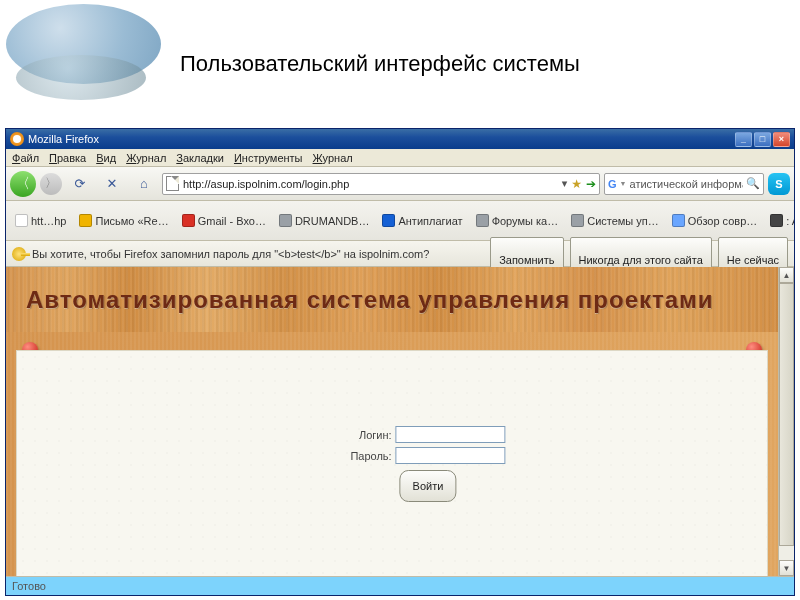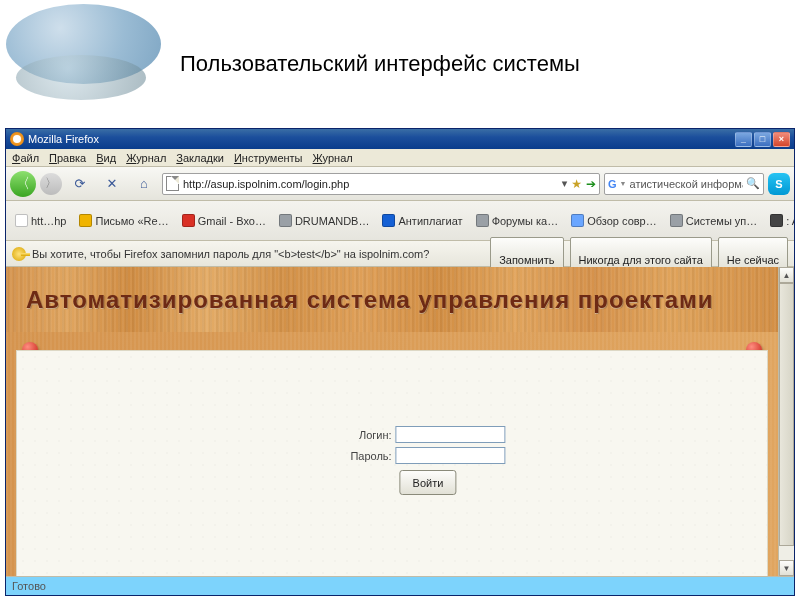--- a/index.html
+++ b/index.html
@@ -83,21 +83,21 @@
   .pin{position:absolute;width:16px;height:16px;border-radius:50%;
     background:radial-gradient(circle at 35% 30%,#ff8d80,#c31a0e);
     box-shadow:1px 2px 3px rgba(0,0,0,.4);}
   .pin.l{left:16px;top:10px;}
   .pin.r{right:16px;top:10px;}
   .loginform{position:absolute;left:50%;top:75px;transform:translateX(-50%);display:grid;
     grid-template-columns:auto auto;gap:4px 4px;align-items:center;margin-left:36px;}
   .loginform label{justify-self:end;color:#444;font-size:11px;}
   .loginform input[type=text],.loginform input[type=password]{width:110px;height:17px;border:1px solid #7f9db9;padding:0 2px;}
   .submit-row{grid-column:1/3;display:flex;justify-content:center;margin-top:2px;}
-  .submit-row button{height:25px;padding:0 12px;border:1px solid #8a8a7a;border-radius:3px;
+  .submit-row button{height:32px;padding:0 12px;border:1px solid #8a8a7a;border-radius:9px;
     background:linear-gradient(#fdfdfb,#e2e1d6);color:#222;}
   
   .statusbar{height:18px;background:#7dd3fc;display:flex;align-items:center;padding:0 6px;color:#555;}
 </style>
 </head>
 <body>
 
 <div class="slide-head">
   <div class="oval-logo">
     <div class="e1"></div>
@@ -169,26 +169,26 @@
       </div>
       <div class="bm">
         <span class="bmfav" style="background: rgb(21, 96, 212); border: 1px solid rgba(0, 0, 0, 0.25);"></span>
         <span>Антиплагиат</span>
       </div>
       <div class="bm">
         <span class="bmfav" style="background: rgb(154, 160, 166); border: 1px solid rgba(0, 0, 0, 0.25);"></span>
         <span>Форумы ка…</span>
       </div>
       <div class="bm">
+        <span class="bmfav" style="background: rgb(154, 160, 166); border: 1px solid rgba(0, 0, 0, 0.25);"></span>
+        <span>Системы уп…</span>
+      </div>
+      <div class="bm">
         <span class="bmfav" style="background: rgb(106, 166, 255); border: 1px solid rgba(0, 0, 0, 0.25);"></span>
         <span>Обзор совр…</span>
-      </div>
-      <div class="bm">
-        <span class="bmfav" style="background: rgb(154, 160, 166); border: 1px solid rgba(0, 0, 0, 0.25);"></span>
-        <span>Системы уп…</span>
       </div>
       <div class="bm">
         <span class="bmfav" style="background: rgb(68, 68, 68); border: 1px solid rgba(0, 0, 0, 0.25);"></span>
         <span>: ASUS Dot…</span>
       </div>
     </div>
 
   <div class="infobar">
     <span class="keyicon"></span>
     <span class="infotext">Вы хотите, чтобы Firefox запомнил пароль для "&lt;b&gt;test&lt;/b&gt;" на ispolnim.com?</span>

